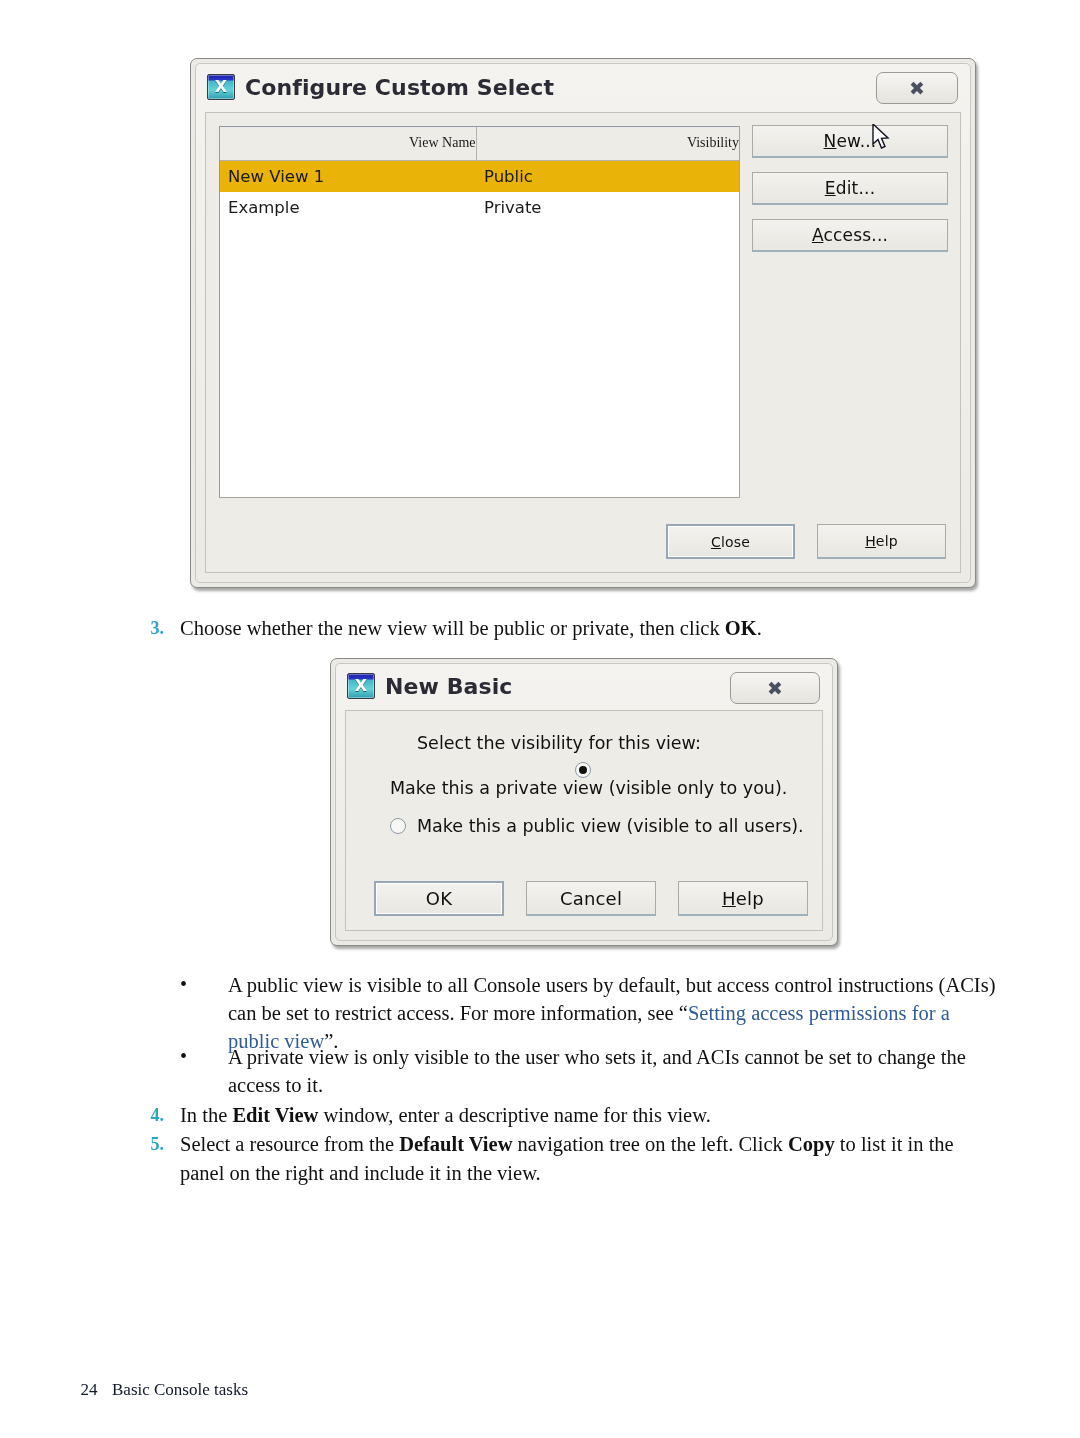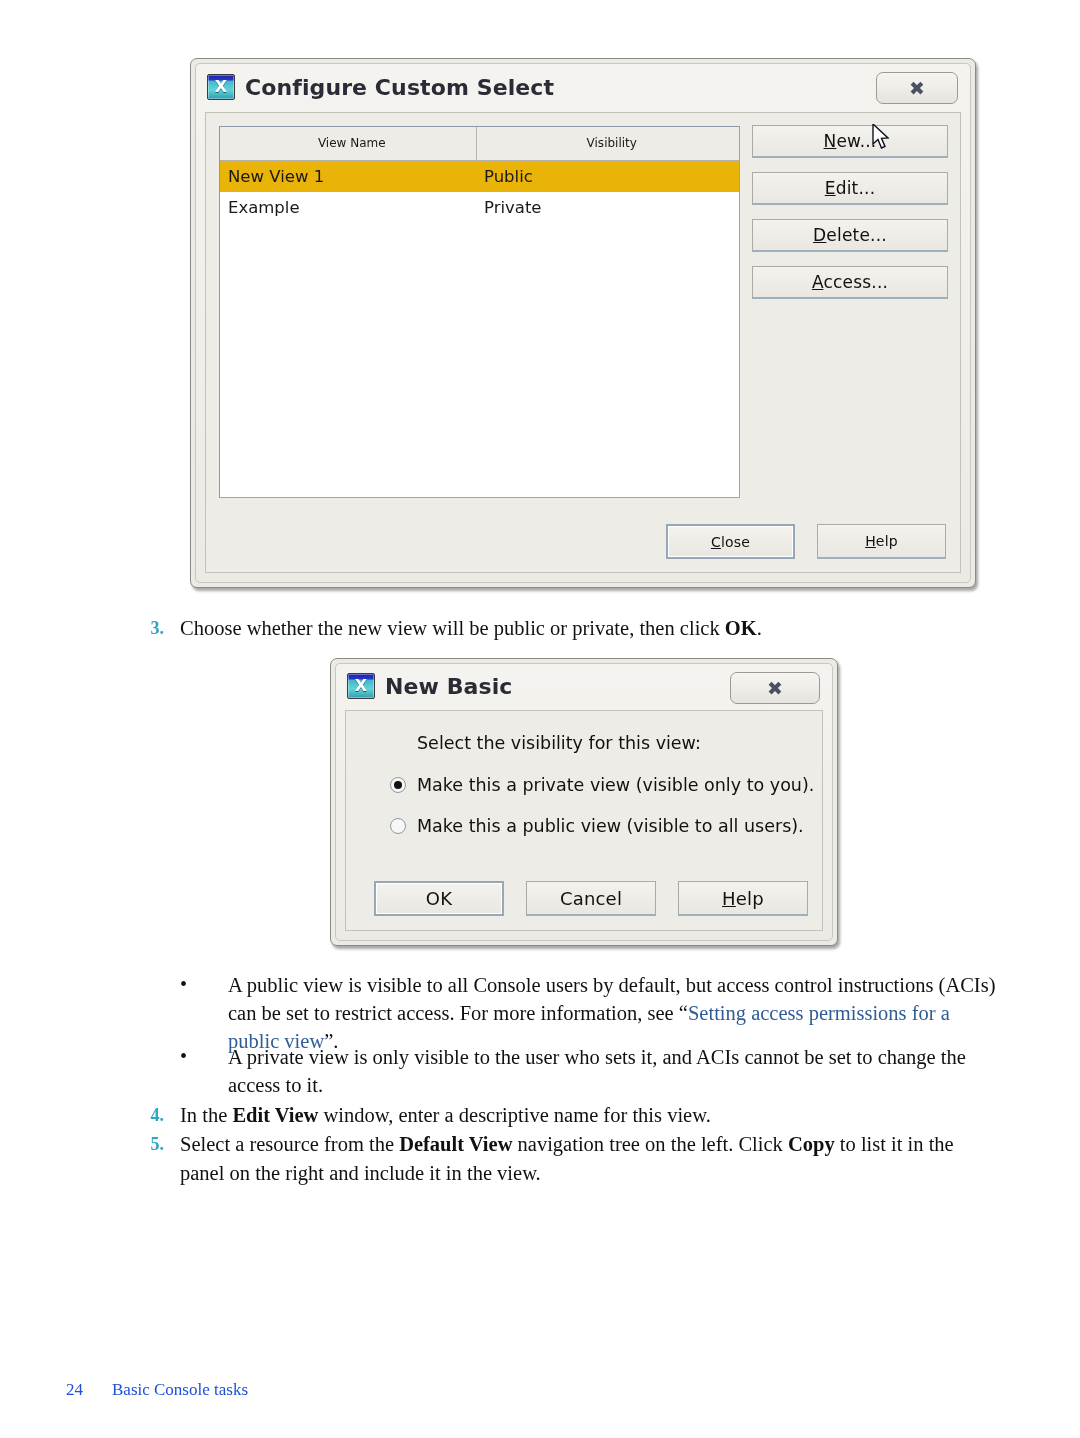--- a/index.html
+++ b/index.html
@@ -117,25 +117,26 @@
     border-left-color: #8b9aa8;
     box-sizing: border-box;
     overflow: hidden;
   }
   .tbl { width: 100%; border-collapse: collapse; table-layout: fixed; }
   .tbl th {
     background: #eeece7;
     border-bottom: 1px solid #b5b3ad;
     border-right: 1px solid #b5b3ad;
     font-weight: normal;
-    font-size: 12px;
-    text-align: center;
+    font-size: 14px;
+    text-align: right;
     padding: 4px 0 5px 8px;
     height: 24px;
     color: #1a1a1a;
+    font-family: Liberation Serif, serif;
   }
   .tbl th:last-child { border-right: none; }
   .tbl td {
     font-size: 16.5px;
     padding: 4px 0 4px 8px;
     height: 23px;
     color: #1a1a1a;
     white-space: nowrap;
   }
   .tbl tr.selected td { background: #eab308; }
@@ -268,21 +269,22 @@
   }
   .bullet .txt { margin-left: 48px; display: block; }
   .lnk { color: #2f5c96; }
   b { font-weight: bold; }
 
   .footer {
     position: absolute;
     left: 66px; bottom: 38px;
     font-size: 17px;
     font-family: "Liberation Serif", serif;
-    color: #1d4ed8;
+    color: #0f172a;
+    text-align: center;
   }
   .footer .pg { display: inline-block; width: 46px; }
 </style>
 </head>
 <body>
 
 <div class="dlg" id="dlg-configure">
   <div class="dlg-inner">
 
     <div class="titlebar">
@@ -327,23 +329,20 @@
         <div class="btn">
           <span><span class="mn">N</span>ew...</span>
           <svg class="cursor" style="left:118px; top:-2px;" viewBox="0 0 20 26">
             <polygon points="2,0 2,20 7,15.5 10.5,24 14,22.4 10.5,14.3 17,14" fill="#ffffff" stroke="#101020" stroke-width="1.4"></polygon>
           </svg>
         </div>
         <div class="btn">
           <span><span class="mn">E</span>dit...</span>
         </div>
         <div class="btn">
-          <span><span class="mn">D</span>elete...</span>
-        </div>
-        <div class="btn">
           <span><span class="mn">A</span>ccess...</span>
         </div>
       </div>
 
       <div class="bottom-buttons">
         <div class="btn default">
           <span><span class="mn">C</span>lose</span>
         </div>
         <div class="btn">
           <span><span class="mn">H</span>elp</span>
@@ -370,21 +369,21 @@
     </div>
 
     <div class="closebtn">
       <span class="xglyph">✖</span>
     </div>
 
     <div class="content">
 
       <div class="prompt">Select the visibility for this view:</div>
 
-      <div class="radio-row" style="top:64px;">
+      <div class="radio-row" style="top:51px;flex-direction:column;">
         <span class="radio on"></span>
         <span>Make this a private view (visible only to you).</span>
       </div>
 
       <div class="radio-row" style="top:105px;">
         <span class="radio"></span>
         <span>Make this a public view (visible to all users).</span>
       </div>
 
       <div class="nv-buttons">

